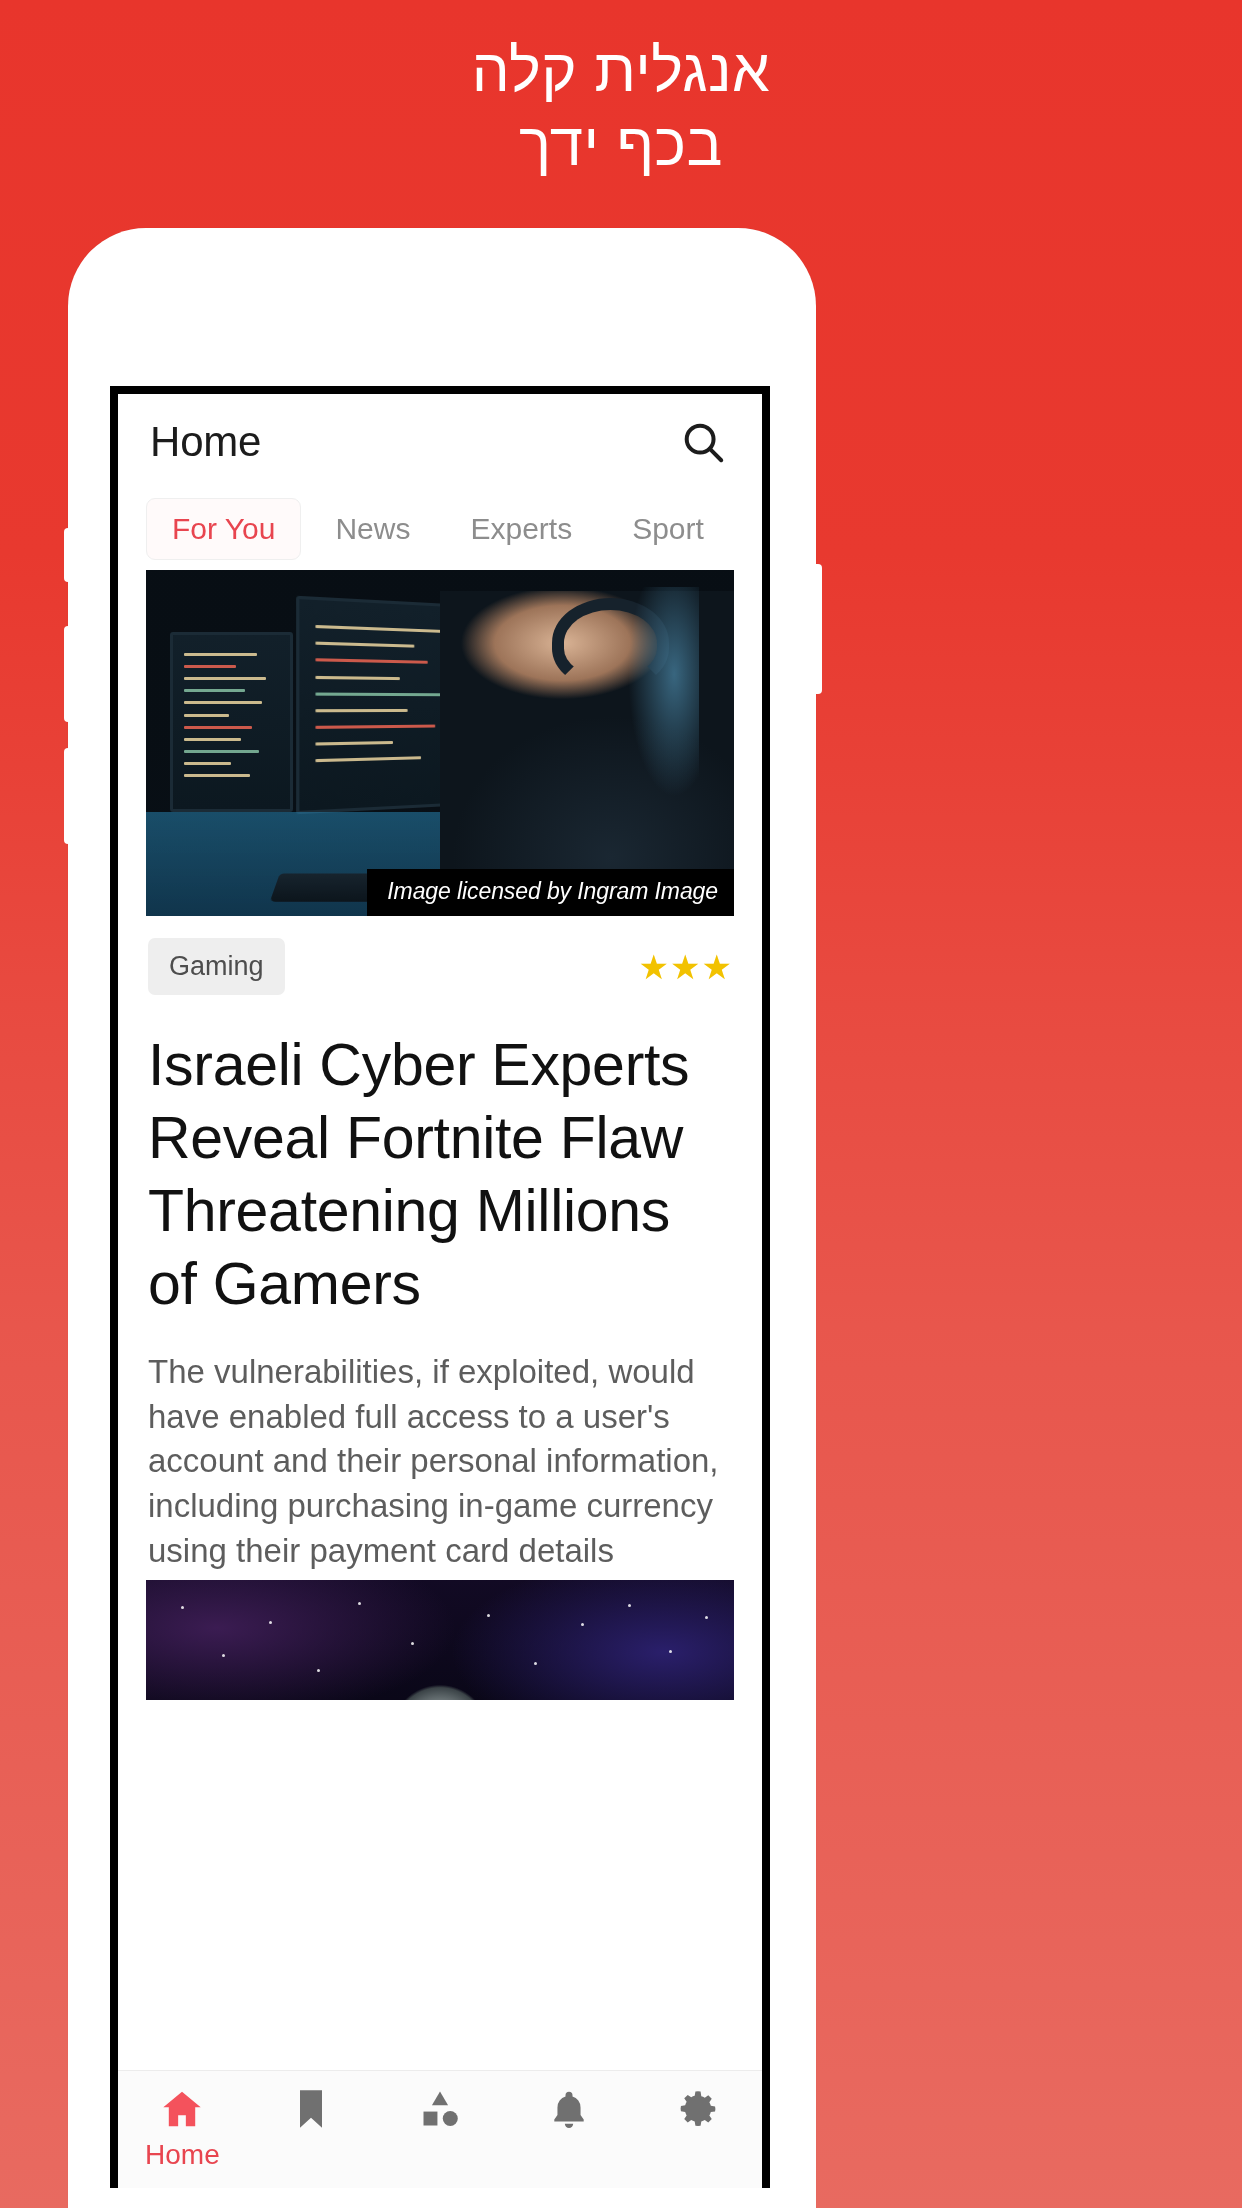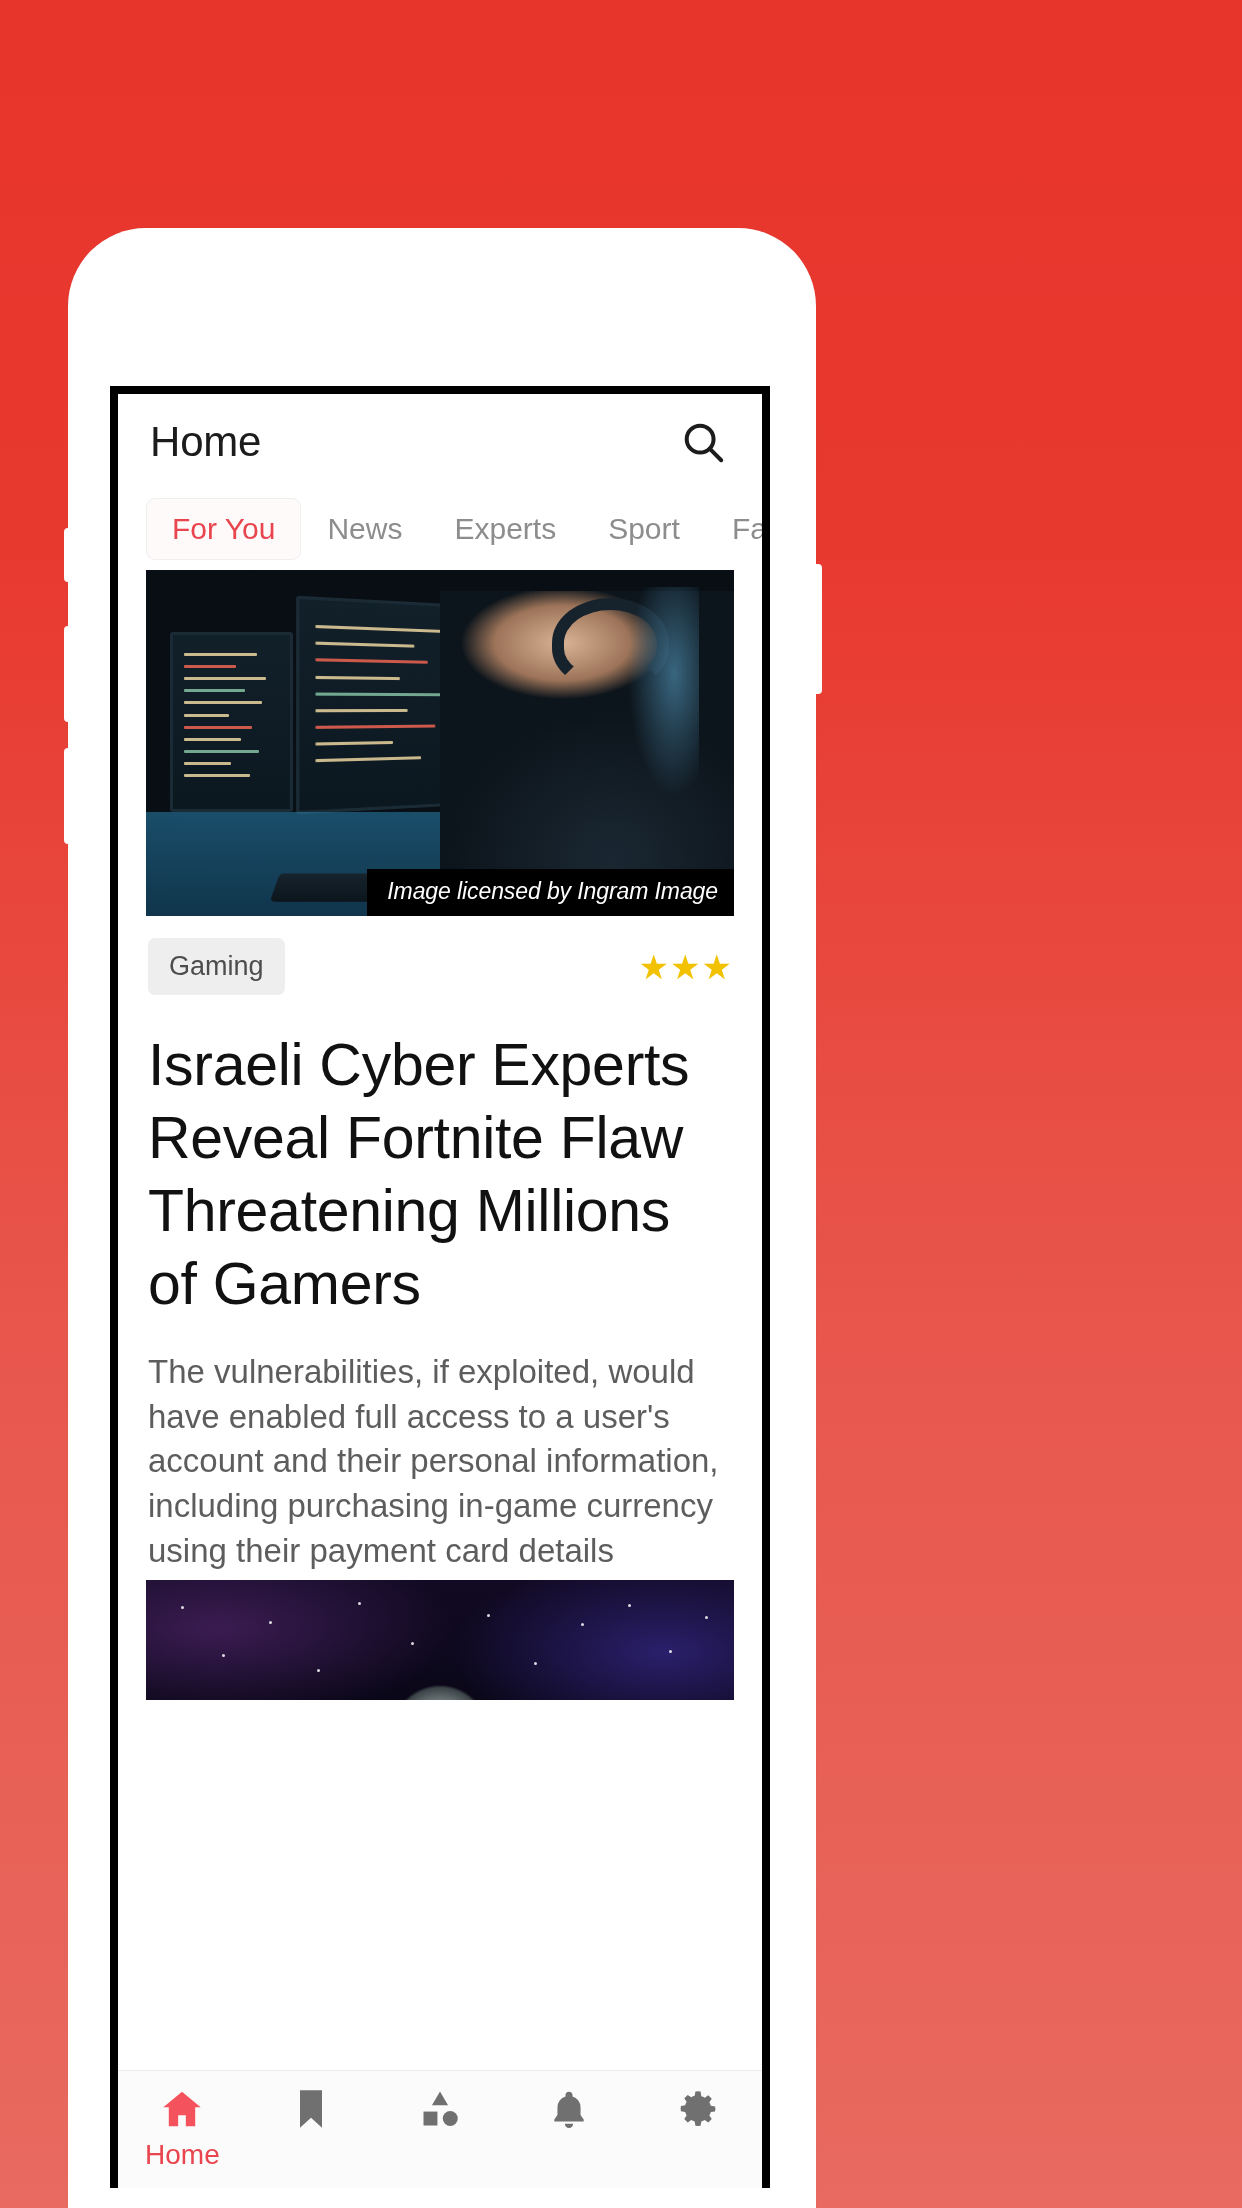--- a/index.html
+++ b/index.html
@@ -99,21 +99,21 @@
     align-items: center;
     justify-content: center;
     cursor: pointer;
   }
   .search-btn svg { display: block; }
 
   
   .tab-bar {
     display: flex;
     align-items: center;
-    gap: 0;
+    gap: 8px;
     padding: 8px 0 10px 28px;
     background: #ffffff;
     white-space: nowrap;
     overflow: hidden;
   }
   .tab {
     font-size: 30px;
     color: #8d8d8d;
     padding: 14px 26px;
     border-radius: 9px;
@@ -299,20 +299,24 @@
     font-size: 28px;
     color: #e8454f;
   }
   .nav-icon { line-height: 0; }
 </style>
 </head>
 <body>
 
 <div class="page">
 
+  <div class="headline">
+    <span class="line">אנגלית קלה</span>
+    <span class="line">בכף ידך</span>
+  </div>
 
   <div class="phone-shell">
     <div class="side-btn left-mute"></div>
     <div class="side-btn left-v-up"></div>
     <div class="side-btn left-v-dn"></div>
     <div class="side-btn right-pwr"></div>
   </div>
 
   <div class="screen-frame">
     <div class="screen">

